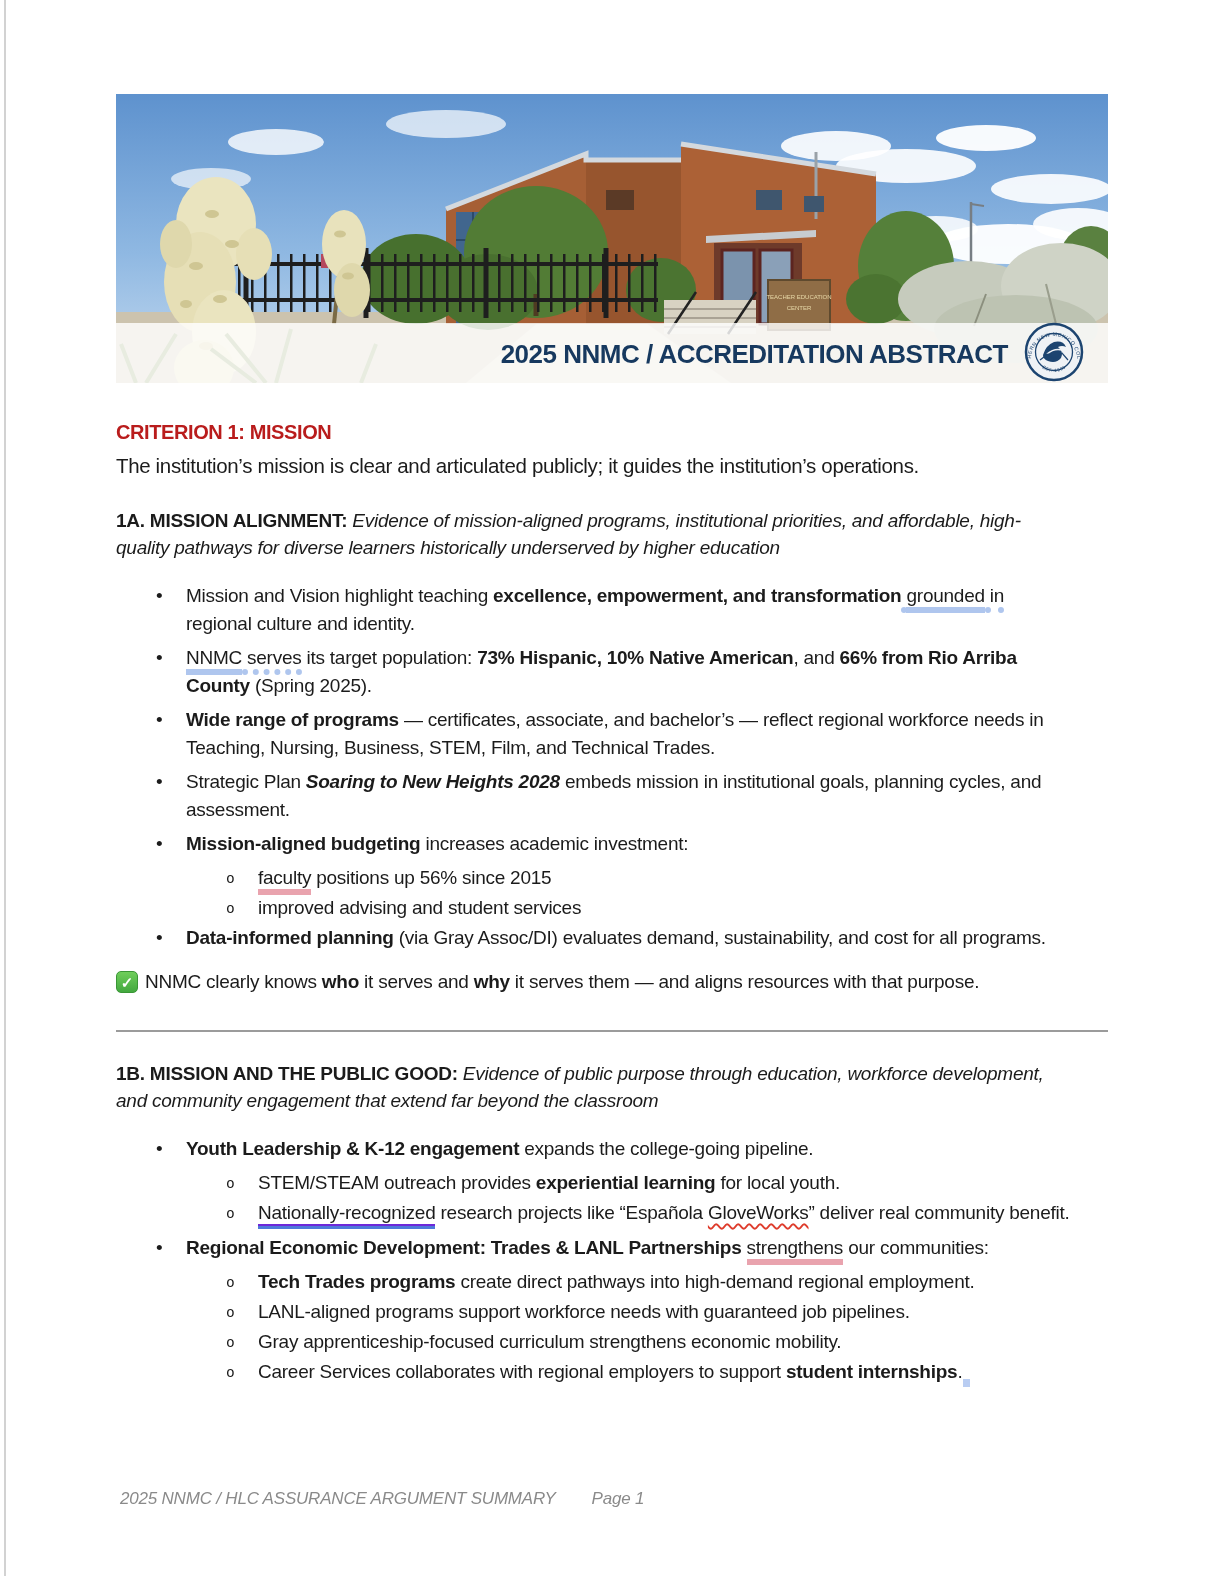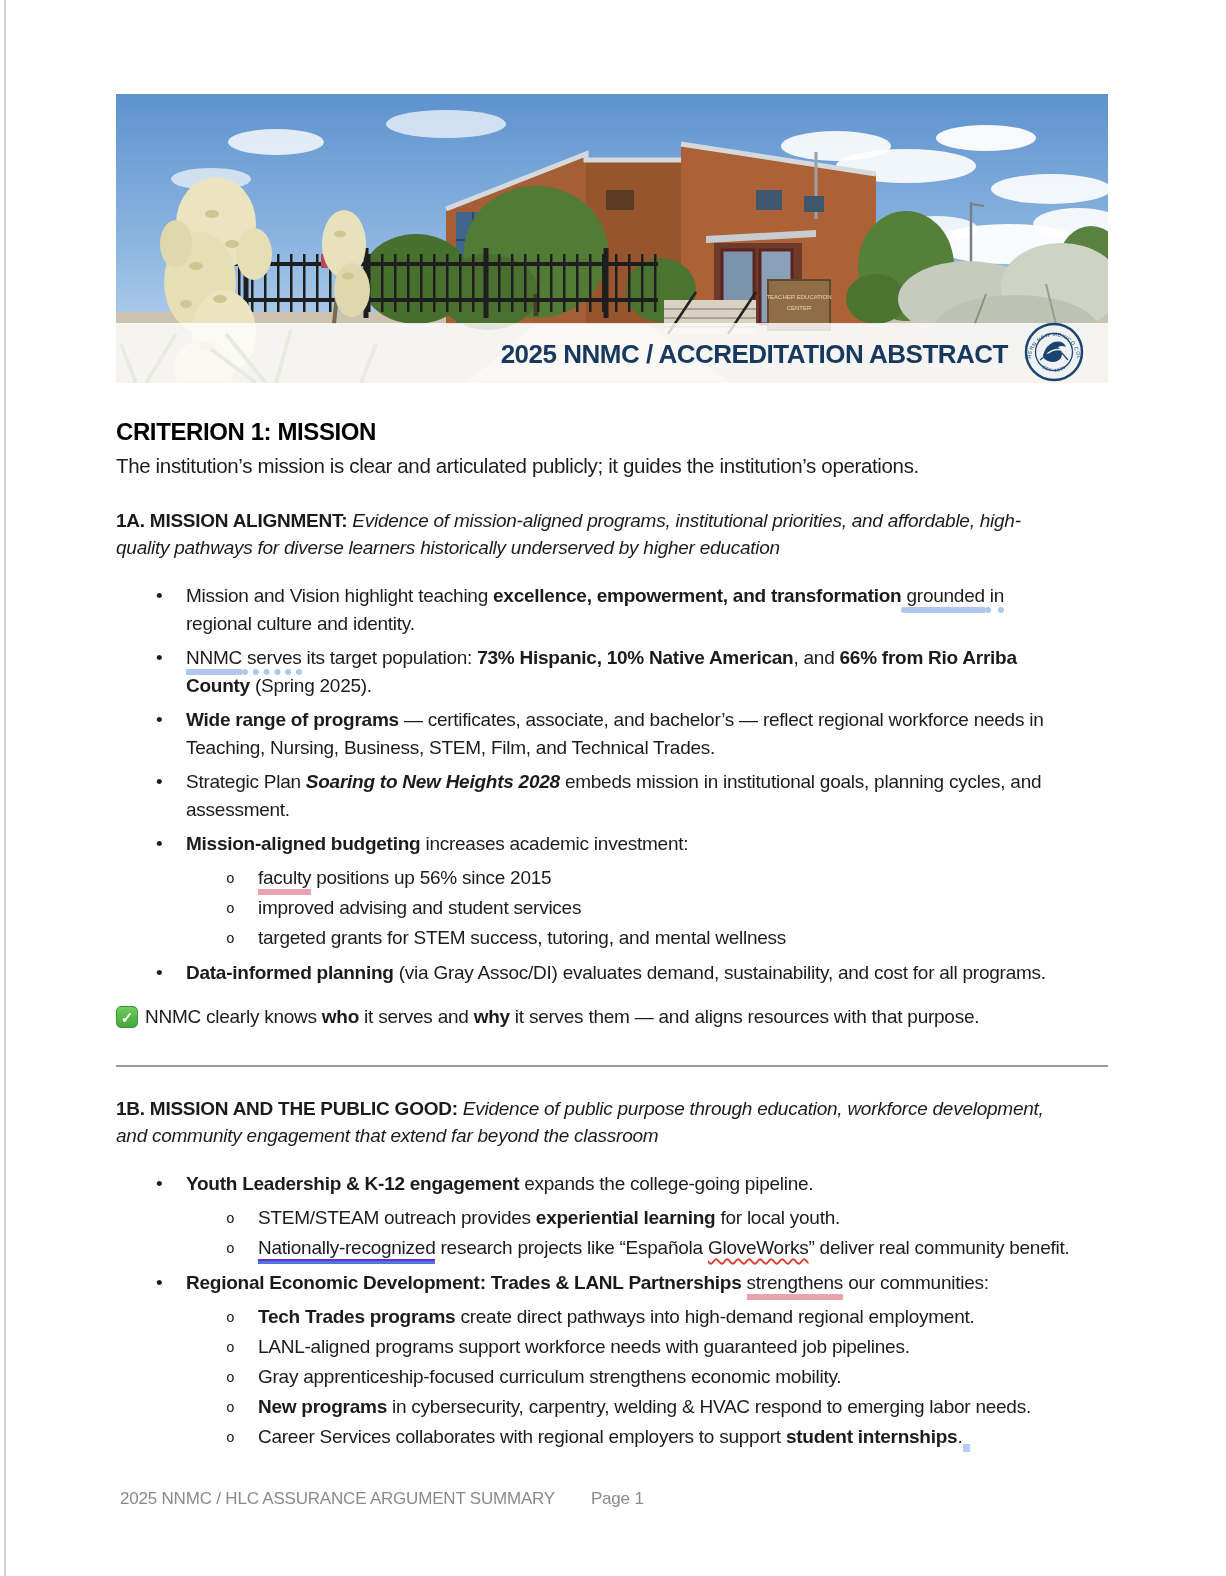--- a/index.html
+++ b/index.html
@@ -5,22 +5,22 @@
   html,body { margin:0; padding:0; }
   body {
     width:1226px; height:1576px; background:#ffffff; position:relative;
     font-family:"Liberation Sans", sans-serif; color:#1b1b1b; overflow:hidden;
   }
   .page-edge { position:absolute; left:4px; top:0; height:100%; width:2px; background:#d2d2d2; }
   .content { position:absolute; left:116px; top:0; width:992px; }
 
   figure.hero { margin:94px 0 0 0; width:992px; height:289px; }
 
-  h1.crit { margin:33px 0 4px 0; font-size:24px; line-height:32px; letter-spacing:-0.4px;
-            color:#000000; font-weight:700; }
+  h1.crit { margin:33px 0 4px 0; font-size:20px; line-height:32px; letter-spacing:-0.4px;
+            color:#b91c1c; font-weight:700; }
   .subtitle { font-size:20.5px; line-height:28px; letter-spacing:-0.35px; margin:0; }
 
   .sec-head { margin-top:27px; font-size:19px; line-height:27px; letter-spacing:-0.25px; width:952px; }
 
   .b { font-weight:700; }
   .i { font-style:italic; }
 
   .blist { margin-top:21px; }
   .bl1 { display:flex; font-size:19px; line-height:28px; letter-spacing:-0.25px; margin-bottom:6px; }
   .bl1::before { content:"•"; flex:0 0 30px; margin-left:40px; }
@@ -45,21 +45,21 @@
   .takeaway { display:flex; align-items:flex-start; margin-top:16px;
               font-size:19px; line-height:28px; letter-spacing:-0.25px; }
   .check { flex:0 0 22px; width:22px; height:22px; margin:3px 7px 0 0;
            background:linear-gradient(180deg,#6FCE5B,#43A83F); border:1px solid #3A9636;
            border-radius:5px; color:#fff; font-weight:700; text-align:center;
            line-height:22px; font-size:15px; box-sizing:border-box; }
 
   .divider { height:2px; background:#9B9B9B; margin:34px 0 28px 0; width:992px; }
 
   .footer { position:absolute; left:120px; top:1489px; font-size:17px; color:#8a8a8a;
-            letter-spacing:-0.2px; }
+            letter-spacing:-0.2px;font-style:italic; }
   .footer .pg { margin-left:36px; }
 
   svg text { font-family:"Liberation Sans", sans-serif; }
 </style>
 </head>
 <body>
 
 <div class="page-edge"></div>
 
 <div class="content">
@@ -243,23 +243,20 @@
     </div>
     <div class="bl1">
       <span class="txt"><span class="b">Mission-aligned budgeting</span><span> increases academic investment:</span></span>
     </div>
     <div class="bl2">
       <span class="txt"><span class="mark-pink-bar">faculty</span><span> positions up 56% since 2015</span></span>
     </div>
     <div class="bl2">
       <span class="txt"><span>improved advising and student services</span></span>
     </div>
-    <div class="bl2 gap-after">
-      <span class="txt"><span>targeted grants for STEM success, tutoring, and mental wellness</span></span>
-    </div>
     <div class="bl1">
       <span class="txt"><span class="b">Data-informed planning</span><span> (via Gray Assoc/DI) evaluates demand, sustainability, and cost for all programs.</span></span>
     </div>
   </div>
 
   <div class="takeaway">
     <span class="check">✓</span>
     <span class="txt"><span>NNMC clearly knows </span><span class="b">who</span><span> it serves and </span><span class="b">why</span><span> it serves them — and aligns resources with that purpose.</span></span>
   </div>
 
@@ -283,23 +280,20 @@
     <div class="bl2">
       <span class="txt"><span class="b">Tech Trades programs</span><span> create direct pathways into high-demand regional employment.</span></span>
     </div>
     <div class="bl2">
       <span class="txt"><span>LANL-aligned programs support workforce needs with guaranteed job pipelines.</span></span>
     </div>
     <div class="bl2">
       <span class="txt"><span>Gray apprenticeship-focused curriculum strengthens economic mobility.</span></span>
     </div>
     <div class="bl2">
-      <span class="txt"><span class="b">New programs</span><span> in cybersecurity, carpentry, welding &amp; HVAC respond to emerging labor needs.</span></span>
-    </div>
-    <div class="bl2">
       <span class="txt"><span>Career Services collaborates with regional employers to support </span><span class="b">student internships</span><span>.</span><span class="mark-blue-square"></span></span>
     </div>
   </div>
 
 </div>
 
 <div class="footer">
   <span>2025 NNMC / HLC ASSURANCE ARGUMENT SUMMARY</span><span class="pg">Page 1</span>
 </div>
 

